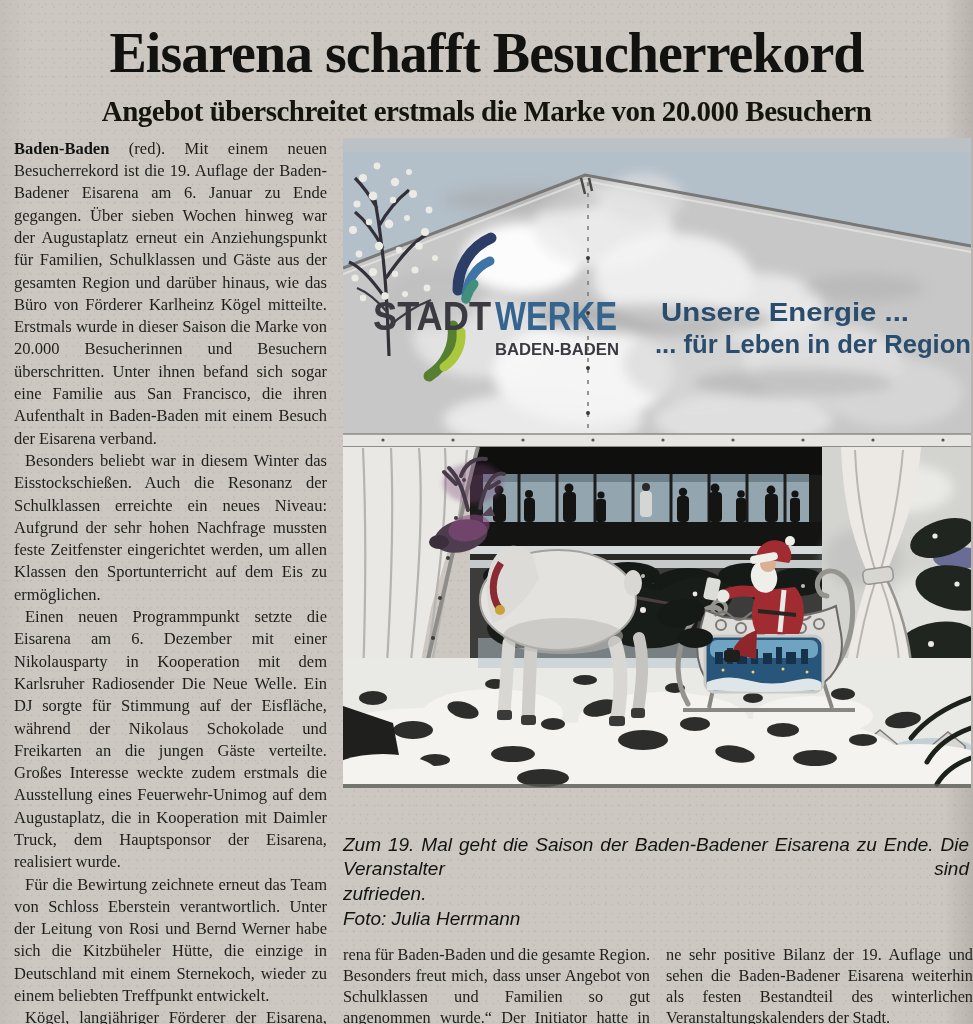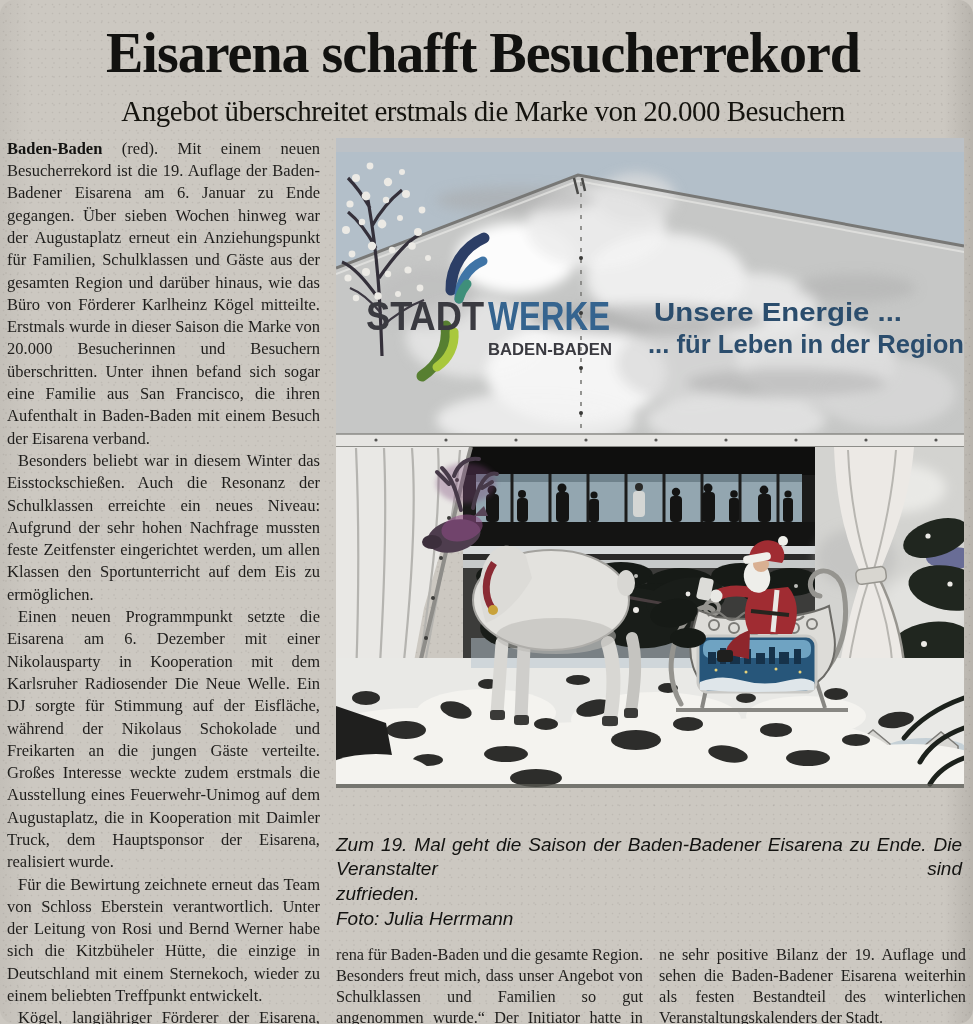--- a/index.html
+++ b/index.html
@@ -9,32 +9,31 @@
     font-family:"Liberation Serif",serif;
   }
   .page{
     position:relative;width:973px;height:1024px;overflow:hidden;
     background-color:#ccc8c1;
     background-image:
       radial-gradient(circle, rgba(85,80,74,.12) 0.6px, transparent 1.1px),
       radial-gradient(circle, rgba(85,80,74,.08) 0.6px, transparent 1.1px),
       linear-gradient(90deg, rgba(120,115,108,.10) 0%, rgba(0,0,0,0) 3%, rgba(0,0,0,0) 97%, rgba(90,86,80,.18) 100%);
     background-size:7px 9px, 12px 14px, 100% 100%;
-    padding:0 0 0 7px;box-sizing:border-box;
+    padding:0 0 0 14px;box-sizing:border-box;
     color:#1f1e1c;
-    border-radius:15px;
   }
   .headline{
     font-family:"Liberation Serif",serif;font-weight:700;
     font-size:56px;letter-spacing:-1px;line-height:1.05;
     text-align:center;color:#121210;
     margin:24px 20px 0 6px;
   }
   .subheadline{
-    font-family:"Liberation Serif",serif;font-weight:400;
+    font-family:"Liberation Serif",serif;font-weight:700;
     font-size:29px;letter-spacing:-0.5px;
     text-align:center;color:#15140f;
     margin:12px 20px 10px 6px;
   }
   .content{display:flex;gap:16px;}
   .col1{
     width:313px;flex:0 0 313px;
     font-size:16.5px;line-height:22.3px;
     text-align:justify;hyphens:auto;-webkit-hyphens:auto;
     word-spacing:-0.3px;

